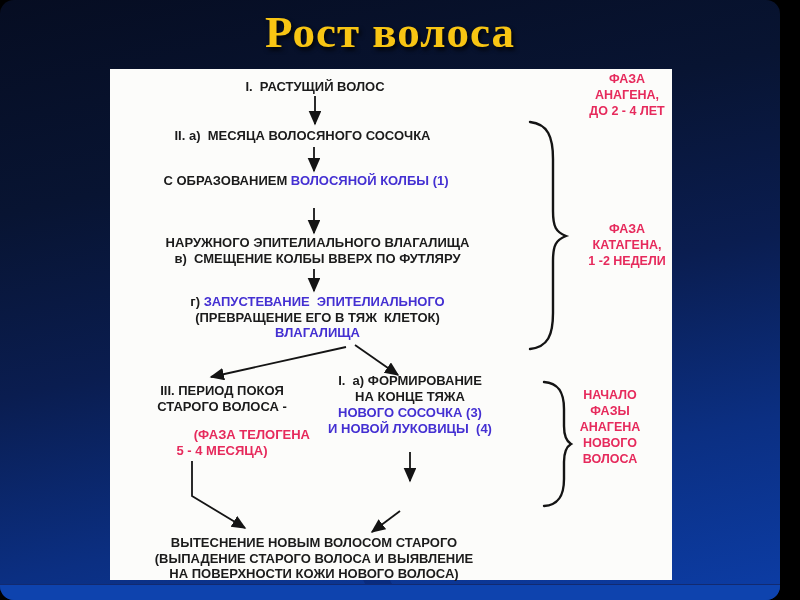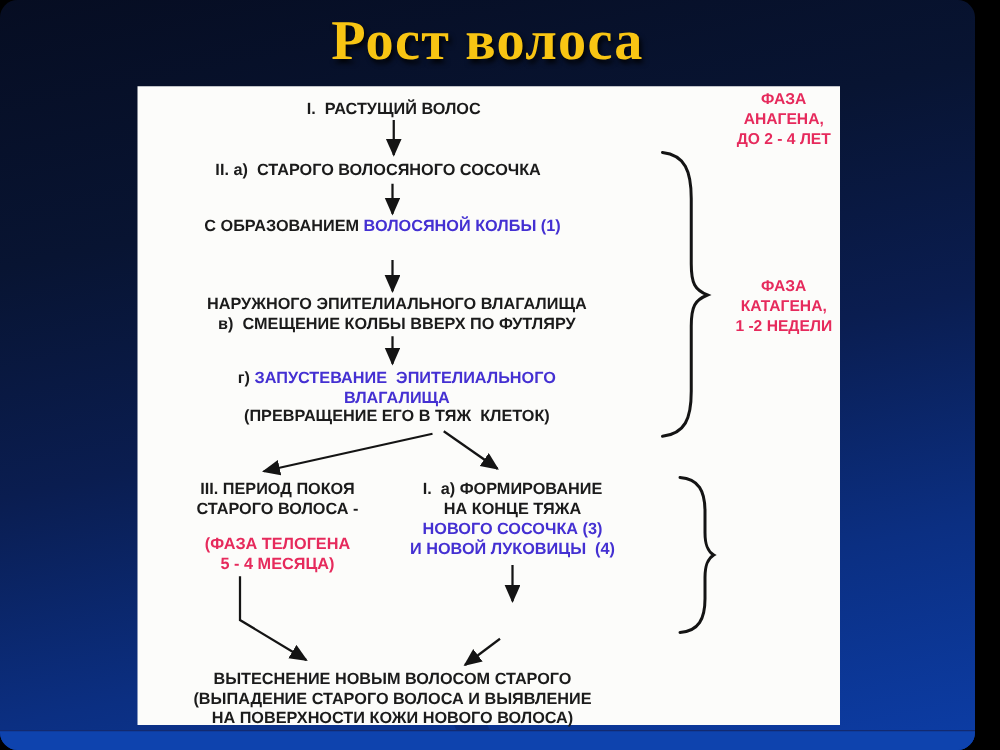--- a/index.html
+++ b/index.html
@@ -31,22 +31,22 @@
     font-size:13px; line-height:15.5px; }
   .tb .line { white-space:pre; }
   .blue { color:#4430d2; }
   .pink { color:#e62a5c; }
   .b-step1 { left:55px;  top:10px;  width:300px; }
   .b-step2 { left:25px;  top:59px;  width:335px; }
   .b-step3 { left:26px;  top:104px; width:340px; }
   .b-step4 { left:5px;   top:166px; width:405px; }
   .b-step5 { left:5px;   top:225px; width:405px; }
   .b-left  { left:0px;   top:314px; width:176px;padding-left:24px; }
-  .b-left .gap { margin-top:13px; }
-  .b-right { left:212px; top:314px; width:176px; line-height:16px; }
+  .b-left .gap { margin-top:13px;text-align:right; }
+  .b-right { left:212px; top:304px; width:176px; line-height:16px; }
   .b-growth{ left:218px; top:419px; width:205px; }
   .b-bottom{ left:0px;   top:466px; width:408px; }
   .lbl { position:absolute; text-align:center; color:#e62a5c; font-weight:bold;
     font-size:12.5px; line-height:16px; }
   .lbl .line { white-space:pre; }
   .lbl-anagen    { left:463px; top:2px;   width:108px; }
   .lbl-catagen   { left:463px; top:152px; width:108px; }
   .lbl-newanagen { left:448px; top:318px; width:104px; }
 </style>
 </head>
@@ -82,36 +82,36 @@
         <path d="M420 53 C438 55 443 68 443 90 L443 142 C443 158 446 163 456 167 C446 171 443 176 443 192 L443 244 C443 266 438 278 420 280"></path>
         <path d="M434 313 C449 314 454 324 454 340 L454 357 C454 367 456 372 461 375 C456 378 454 383 454 393 L454 410 C454 426 449 436 434 437"></path>
       </g>
     </svg>
 
     <div class="tb b-step1">
       <div class="line">I.  РАСТУЩИЙ ВОЛОС</div>
     </div>
 
     <div class="tb b-step2">
-      <div class="line">II. а)  СТАРОГО ВОЛОСЯНОГО СОСОЧКА</div>
+      <div class="line">II. а)  МЕСЯЦА ВОЛОСЯНОГО СОСОЧКА</div>
     </div>
 
     <div class="tb b-step3">
       <div class="line"><span>С ОБРАЗОВАНИЕМ </span><span class="blue">ВОЛОСЯНОЙ КОЛБЫ (1)</span></div>
     </div>
 
     <div class="tb b-step4">
       <div class="line">НАРУЖНОГО ЭПИТЕЛИАЛЬНОГО ВЛАГАЛИЩА</div>
       <div class="line">в)  СМЕЩЕНИЕ КОЛБЫ ВВЕРХ ПО ФУТЛЯРУ</div>
     </div>
 
     <div class="tb b-step5">
       <div class="line"><span>г) </span><span class="blue">ЗАПУСТЕВАНИЕ  ЭПИТЕЛИАЛЬНОГО</span></div>
+      <div class="line">(ПРЕВРАЩЕНИЕ ЕГО В ТЯЖ  КЛЕТОК)</div>
       <div class="line blue">ВЛАГАЛИЩА</div>
-      <div class="line">(ПРЕВРАЩЕНИЕ ЕГО В ТЯЖ  КЛЕТОК)</div>
     </div>
 
     <div class="tb b-left">
       <div class="line">III. ПЕРИОД ПОКОЯ</div>
       <div class="line">СТАРОГО ВОЛОСА -</div>
       <div class="line pink gap">(ФАЗА ТЕЛОГЕНА</div>
       <div class="line pink">5 - 4 МЕСЯЦА)</div>
     </div>
 
     <div class="tb b-right">
@@ -133,18 +133,25 @@
       <div class="line">АНАГЕНА,</div>
       <div class="line">ДО 2 - 4 ЛЕТ</div>
     </div>
 
     <div class="lbl lbl-catagen">
       <div class="line">ФАЗА</div>
       <div class="line">КАТАГЕНА,</div>
       <div class="line">1 -2 НЕДЕЛИ</div>
     </div>
 
+    <div class="lbl lbl-newanagen">
+      <div class="line">НАЧАЛО</div>
+      <div class="line">ФАЗЫ</div>
+      <div class="line">АНАГЕНА</div>
+      <div class="line">НОВОГО</div>
+      <div class="line">ВОЛОСА</div>
+    </div>
 
   </div>
 
   <div class="bottom-band"></div>
 
 </div>
 
 </body></html>

